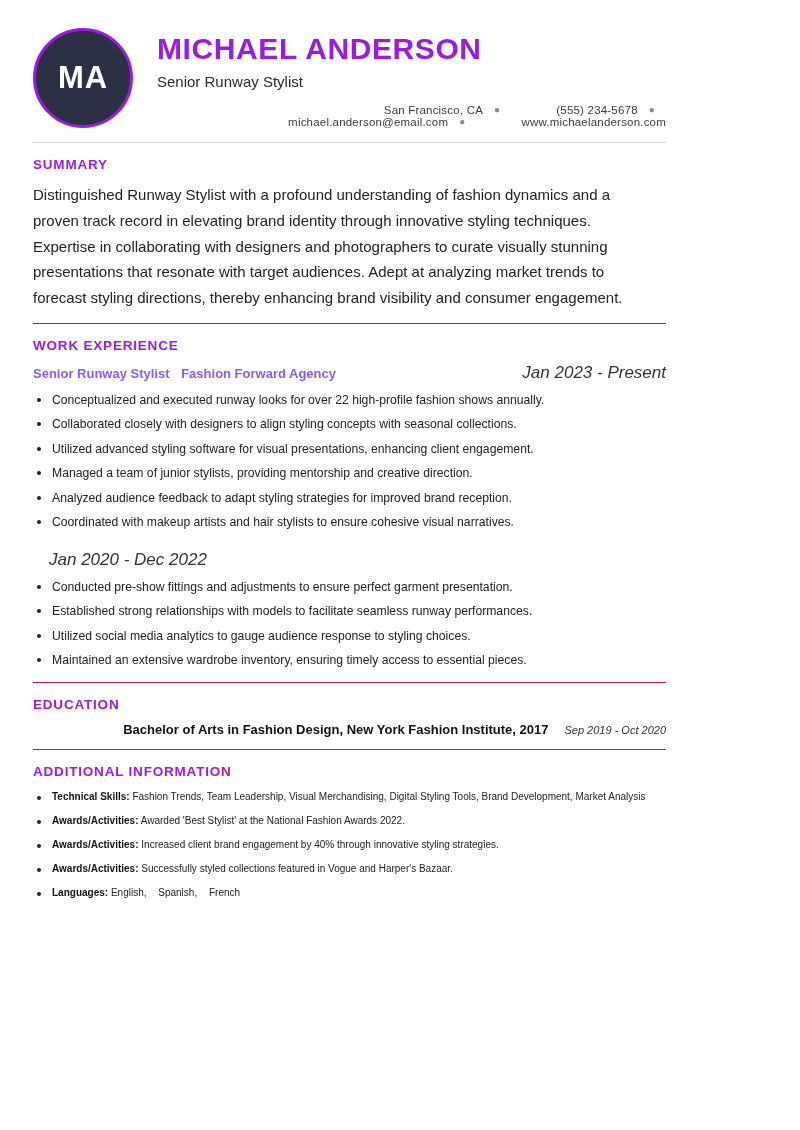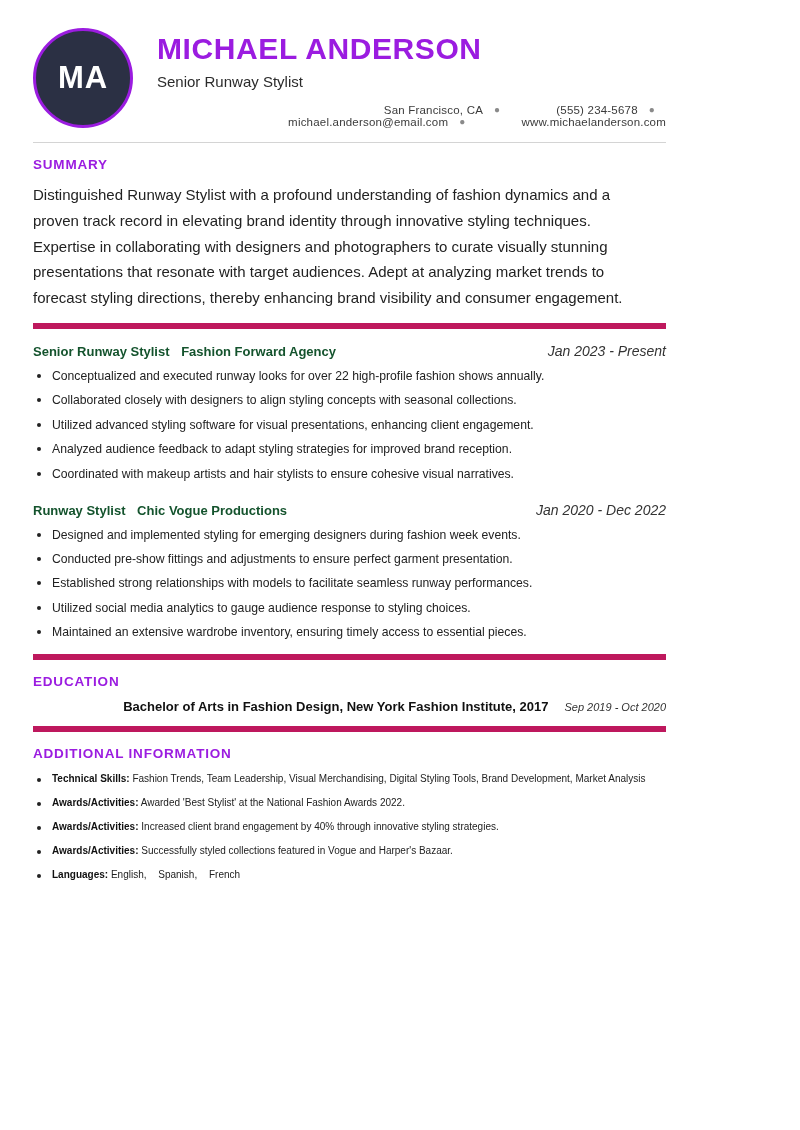--- a/index.html
+++ b/index.html
@@ -78,21 +78,21 @@
   .contact-sep {
     margin: 0 11px;
     color: #8a8a8a;
     font-size: 10px;
   }
 
   
   .section {
     padding-top: 14px;
     padding-bottom: 12px;
-    border-bottom: 6px solid #be185d;
+    border-bottom: 1px solid #be185d;
   }
   .section.last { border-bottom: none; }
   .section-title {
     color: #9b1ce0;
     font-size: 13.5px;
     font-weight: bold;
     letter-spacing: 0.8px;
     margin: 0 0 10px 0;
     text-transform: uppercase;
   }
@@ -109,26 +109,26 @@
   .job:last-child { margin-bottom: 0; }
   .job-head {
     display: flex;
     align-items: baseline;
     justify-content: space-between;
     margin-bottom: 8px;
   }
   .job-head-left {
     font-size: 13px;
     font-weight: bold;
-    color: #14532d;
+    color: #8b5cf6;
   }
   .job-role { margin-right: 8px; }
   .job-company { font-weight: bold; }
   .job-dates {
-    font-size: 14px;
+    font-size: 17px;
     font-style: italic;
     color: #333333;
     white-space: nowrap;
     padding-left: 16px;
   }
   ul.bullets {
     list-style: none;
     margin: 0;
     padding: 0;
   }
@@ -225,48 +225,45 @@
       </div>
     </div>
   </div>
 
   <div class="section">
     <div class="section-title">SUMMARY</div>
     <p class="summary-text">Distinguished Runway Stylist with a profound understanding of fashion dynamics and a proven track record in elevating brand identity through innovative styling techniques. Expertise in collaborating with designers and photographers to curate visually stunning presentations that resonate with target audiences. Adept at analyzing market trends to forecast styling directions, thereby enhancing brand visibility and consumer engagement.</p>
   </div>
 
   <div class="section">
+    <div class="section-title">WORK EXPERIENCE</div>
 
     <div class="job">
       <div class="job-head">
         <div class="job-head-left">
           <span class="job-role">Senior Runway Stylist</span>
           <span class="job-company">Fashion Forward Agency</span>
         </div>
         <div class="job-dates">Jan 2023 - Present</div>
       </div>
       <ul class="bullets">
         <li>Conceptualized and executed runway looks for over 22 high-profile fashion shows annually.</li>
         <li>Collaborated closely with designers to align styling concepts with seasonal collections.</li>
         <li>Utilized advanced styling software for visual presentations, enhancing client engagement.</li>
+        <li>Managed a team of junior stylists, providing mentorship and creative direction.</li>
         <li>Analyzed audience feedback to adapt styling strategies for improved brand reception.</li>
         <li>Coordinated with makeup artists and hair stylists to ensure cohesive visual narratives.</li>
       </ul>
     </div>
 
     <div class="job" style="margin-top:18px;">
       <div class="job-head">
-        <div class="job-head-left">
-          <span class="job-role">Runway Stylist</span>
-          <span class="job-company">Chic Vogue Productions</span>
-        </div>
         <div class="job-dates">Jan 2020 - Dec 2022</div>
       </div>
       <ul class="bullets">
-        <li>Designed and implemented styling for emerging designers during fashion week events.</li>
         <li>Conducted pre-show fittings and adjustments to ensure perfect garment presentation.</li>
         <li>Established strong relationships with models to facilitate seamless runway performances.</li>
         <li>Utilized social media analytics to gauge audience response to styling choices.</li>
         <li>Maintained an extensive wardrobe inventory, ensuring timely access to essential pieces.</li>
       </ul>
     </div>
   </div>
 
   <div class="section">
     <div class="section-title">EDUCATION</div>

